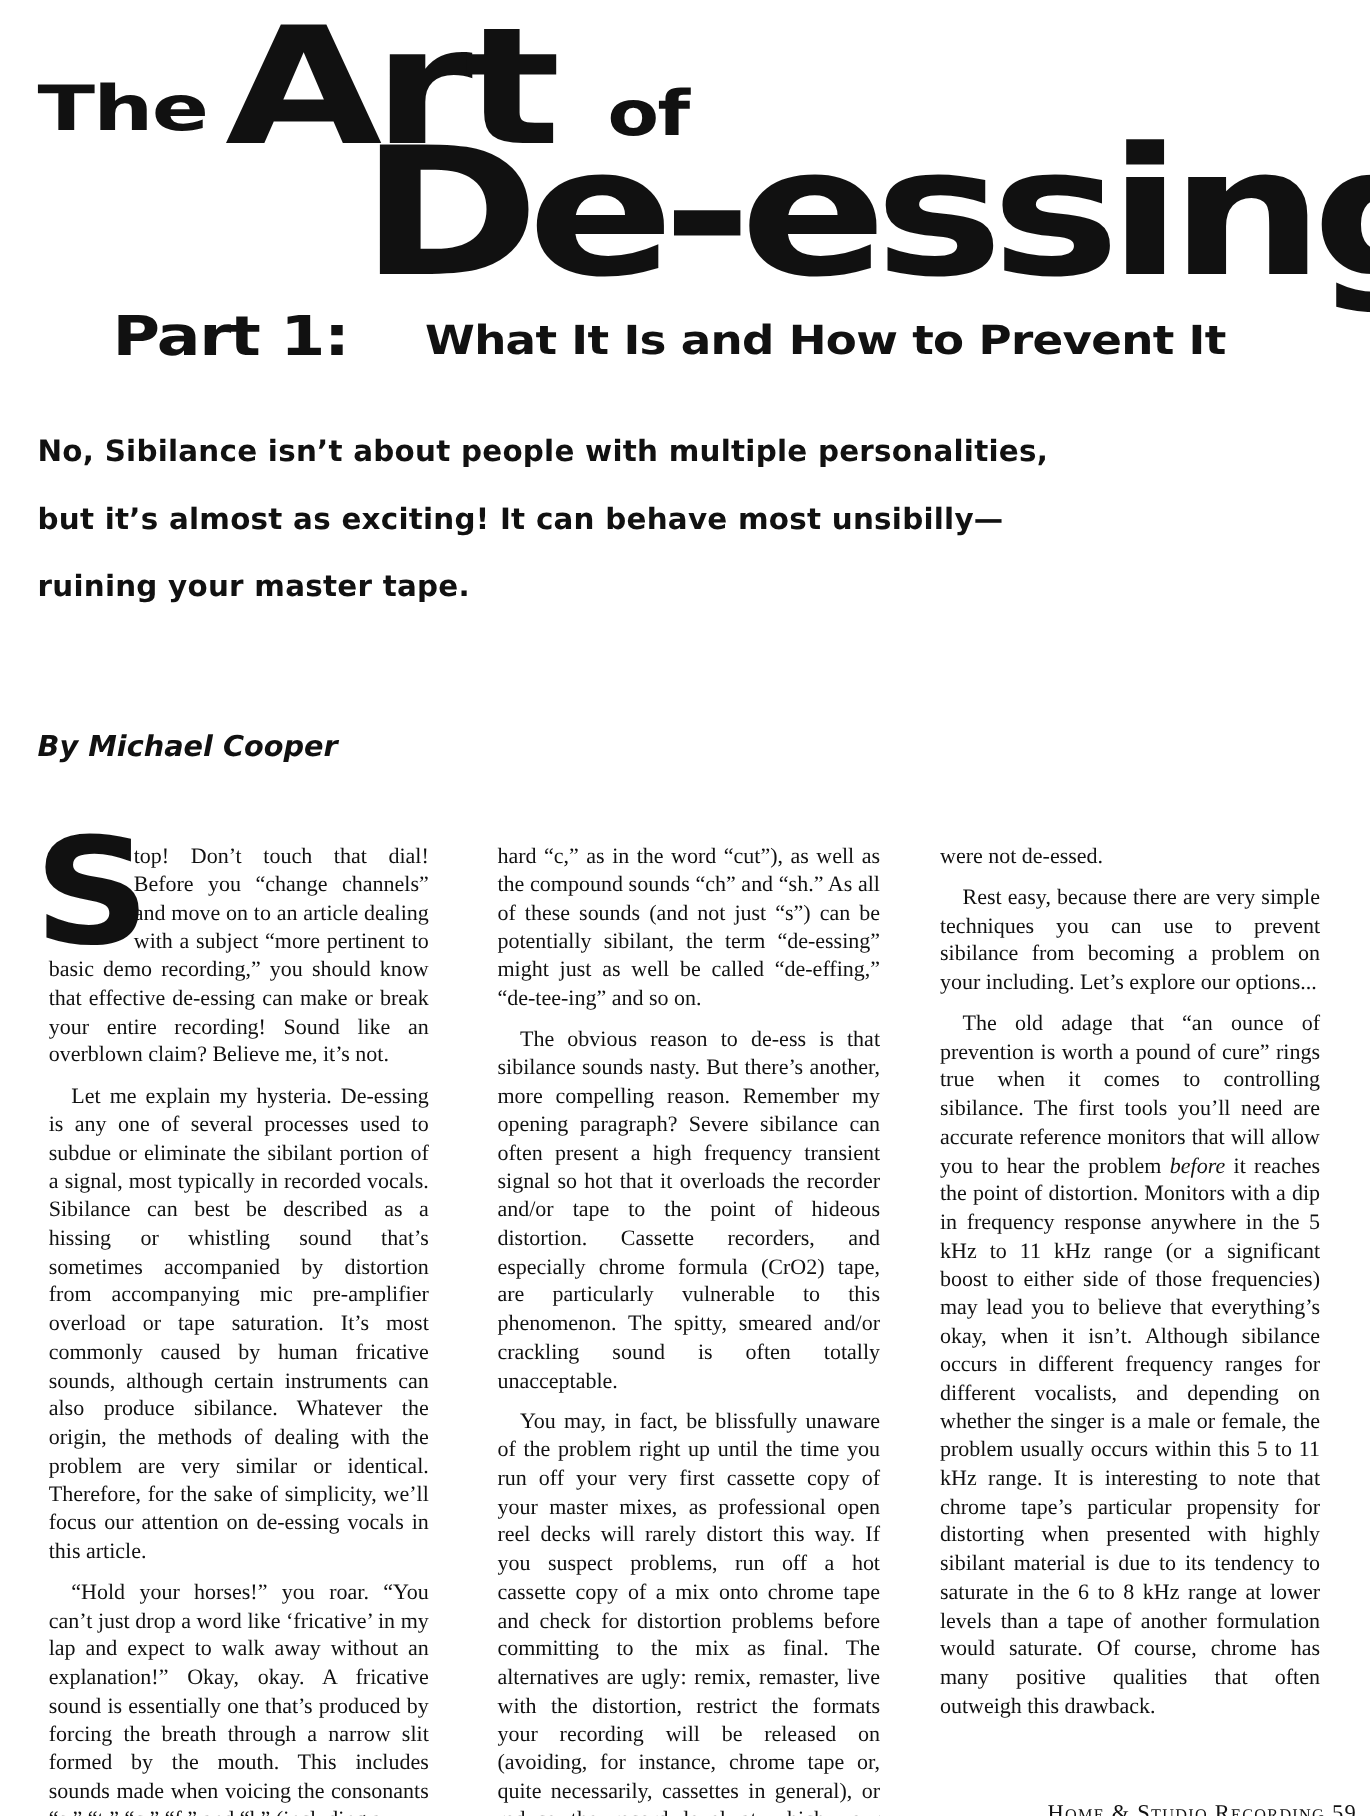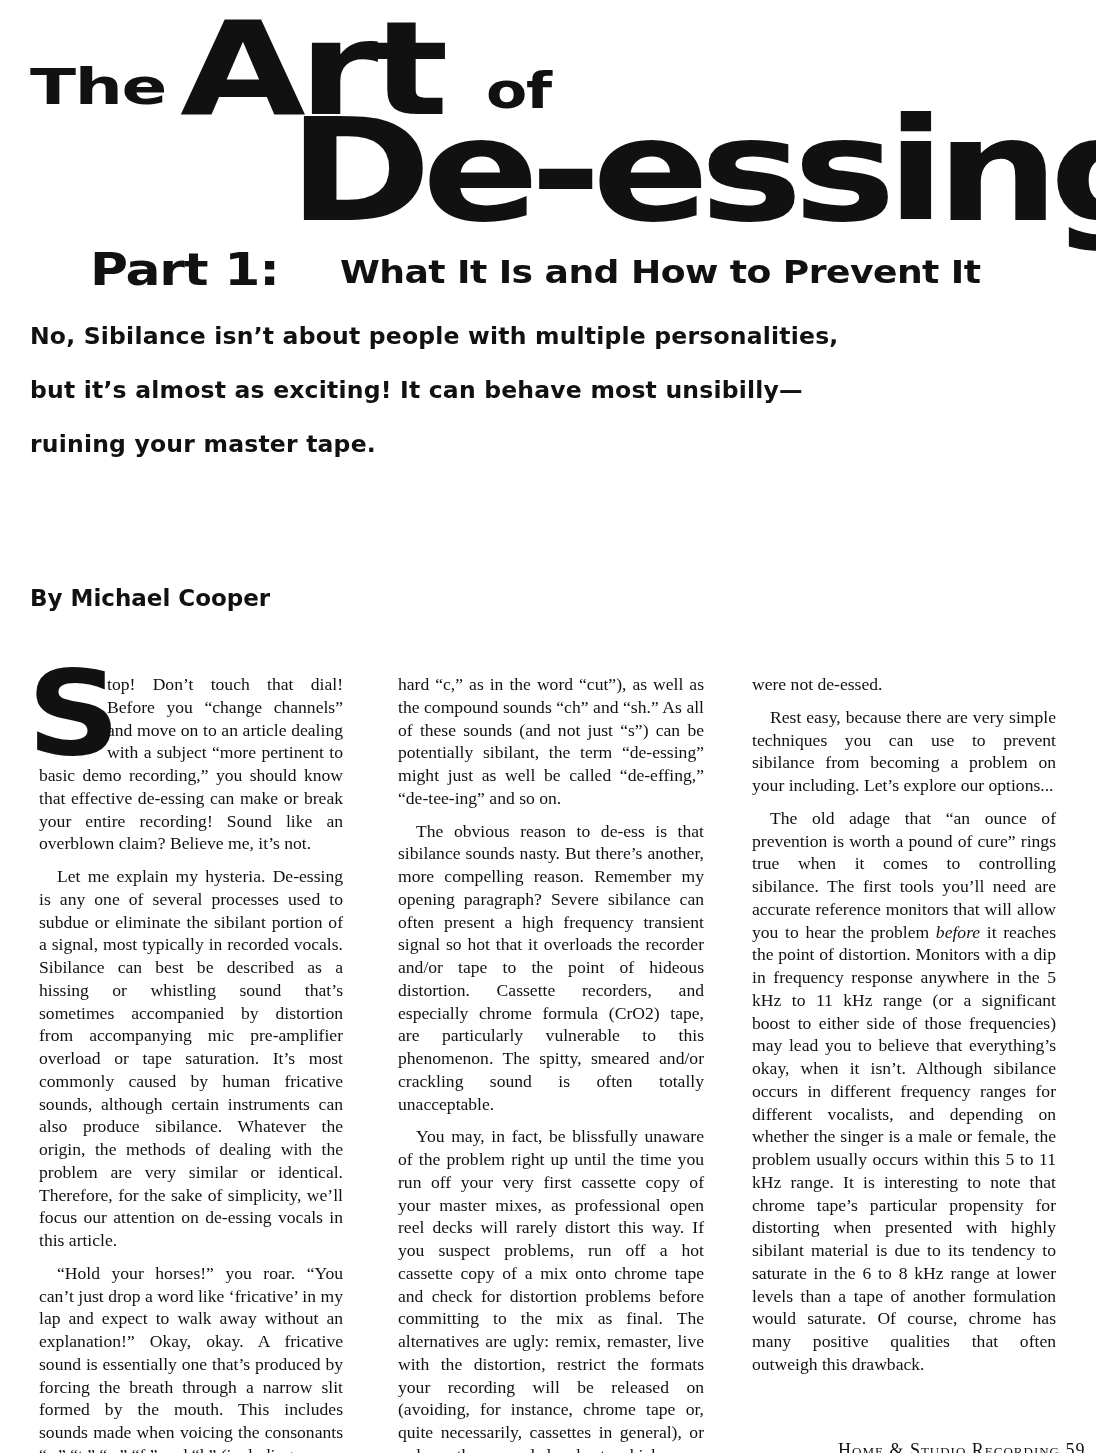--- a/index.html
+++ b/index.html
@@ -44,31 +44,31 @@
   .t-what {
     position: absolute; left: 340px; top: 256px;
     font-family: "DejaVu Sans", "Liberation Sans", sans-serif;
     font-weight: bold; font-size: 32px; letter-spacing: -0.5px;
     line-height: 1; transform: scaleX(1.13); transform-origin: left top;
     white-space: nowrap;
   }
 
   
   .deck {
-    position: absolute; left: 30px; top: 309px; width: 1040px;
+    position: absolute; left: 30px; top: 334px; width: 1040px;
     font-family: "DejaVu Sans", "Liberation Sans", sans-serif;
     font-weight: bold; font-size: 23.5px; line-height: 54px;
     letter-spacing: 0.2px;
   }
   .deck div { white-space: nowrap; }
 
   .byline {
     position: absolute; left: 30px; top: 587px;
     font-family: "DejaVu Sans", "Liberation Sans", sans-serif;
-    font-weight: bold; font-size: 23px; line-height: 1;
+    font-weight: bold; font-size: 23px; line-height: 1; font-style: italic;
   }
 
   
   .col {
     position: absolute; top: 663px;
     font-size: 17.6px; line-height: 22.75px;
     text-align: justify; hyphens: none;
   }
   .col1 { left: 29px; width: 324px; }
   .col2 { left: 388px; width: 326px; }

